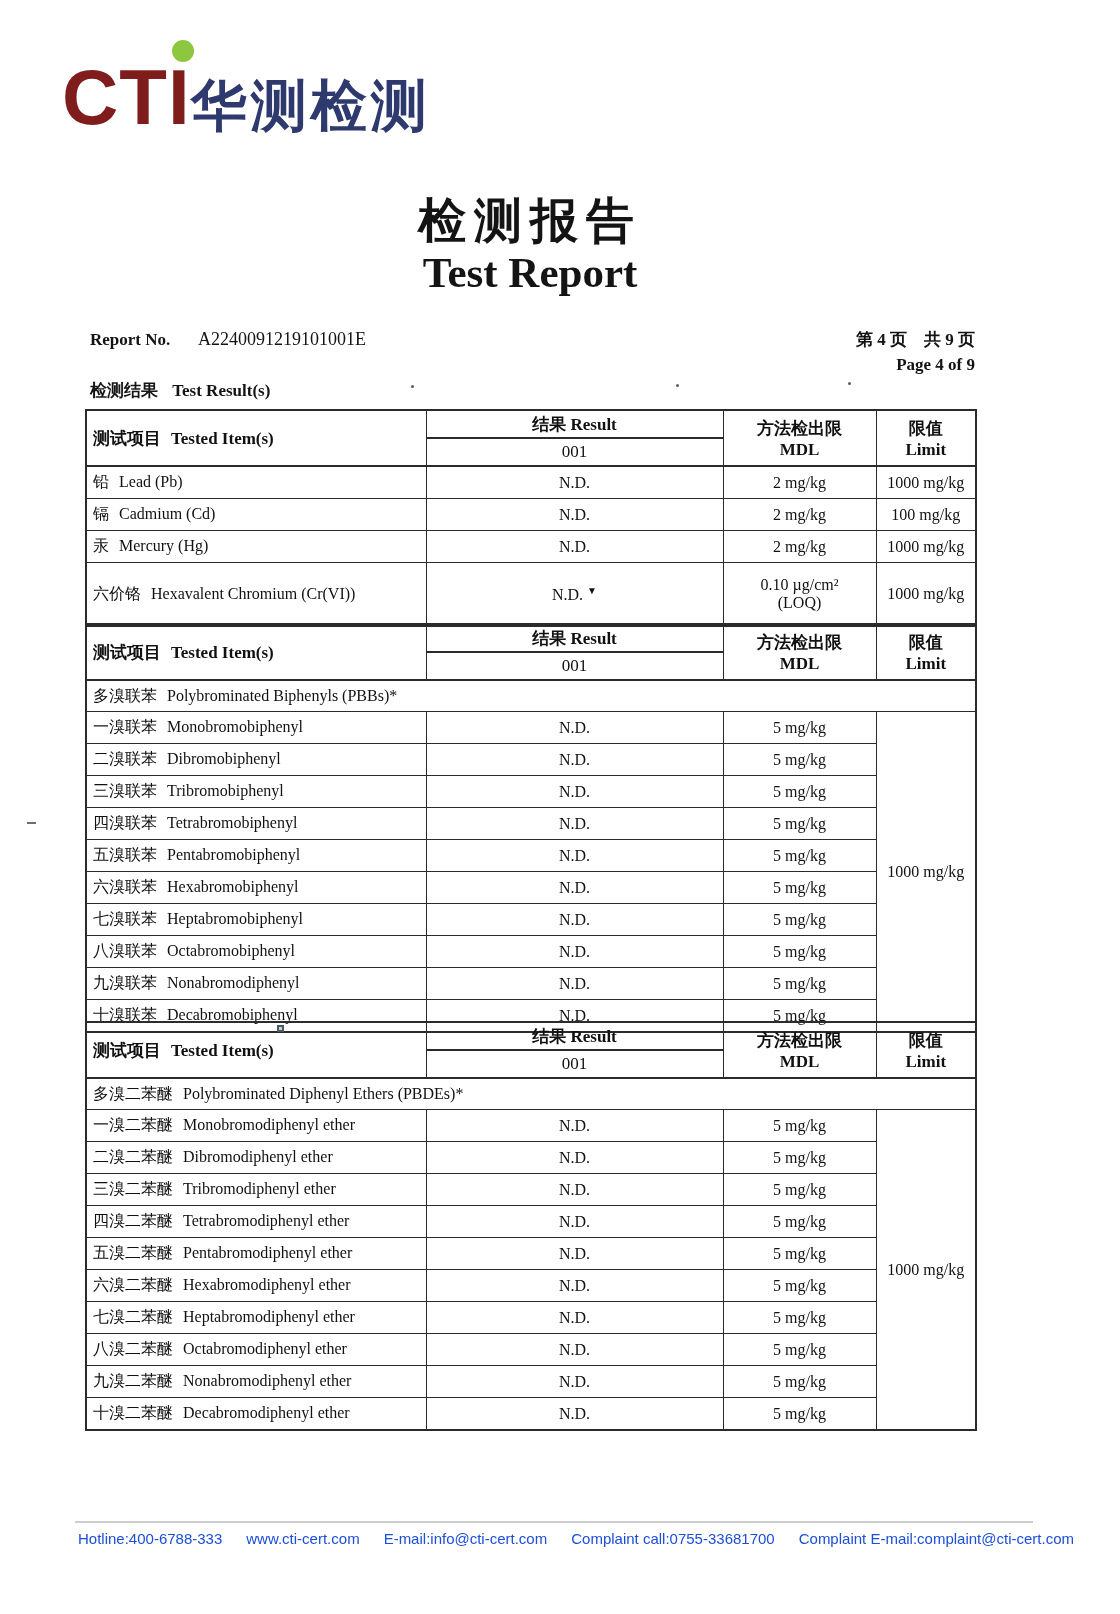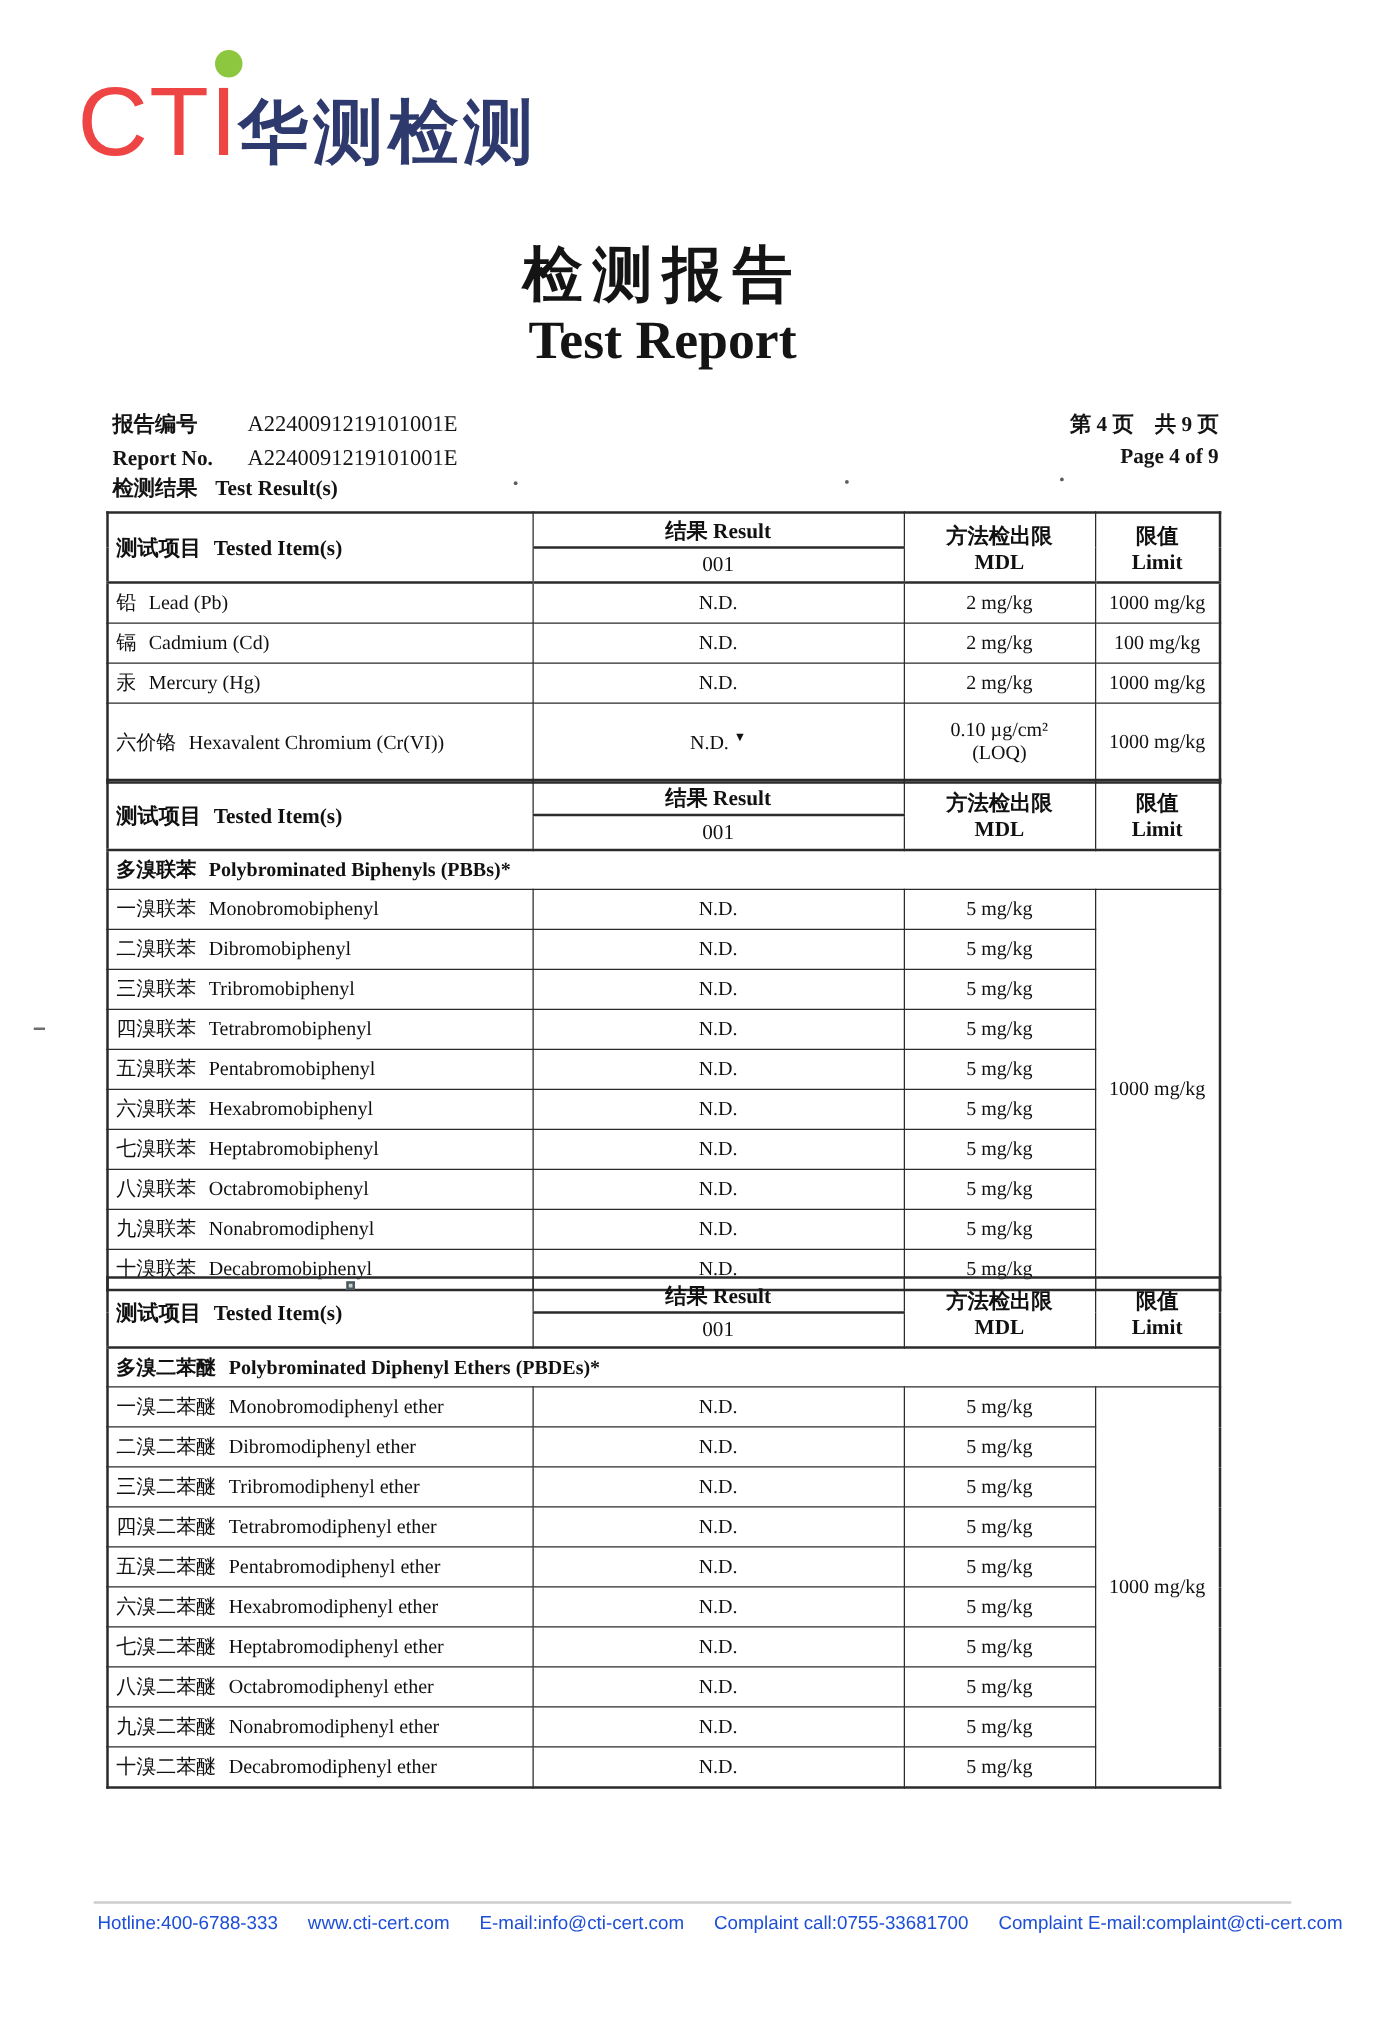--- a/index.html
+++ b/index.html
@@ -7,21 +7,21 @@
     width:1120px;height:1614px;background:#ffffff;position:relative;
     font-family:"Liberation Serif","DejaVu Serif",serif;color:#141414;
     overflow:hidden;
   }
   .abs{position:absolute;}
 
   
   .logo{left:62px;top:58px;display:flex;align-items:flex-end;white-space:nowrap;}
   .logo-cti{
     font-family:"Liberation Sans","DejaVu Sans",sans-serif;
-    font-weight:400;font-size:78px;line-height:1;color:#ef4444;letter-spacing:1px;
+    font-weight:700;font-size:78px;line-height:1;color:#7f1d1d;letter-spacing:1px;
   }
   .logo-i{position:relative;display:inline-block;}
   .logo-dot{
     position:absolute;left:4px;top:-18px;width:22px;height:22px;border-radius:50%;
     background:#8dc63f;
   }
   .logo-cn{
     font-weight:700;font-size:56px;line-height:1.05;color:#2e3a6d;margin-left:0;
     letter-spacing:4px;font-family:"Liberation Sans","DejaVu Sans",sans-serif;
   }
@@ -49,21 +49,21 @@
   table.rpt th{font-weight:700;font-size:17px;}
   .hrow1 th{height:26px;}
   .hrow2 th{height:26px;}
   .hrow1 .result-h{border-bottom:2px solid #2b2b2b;}
   tr.first-data td, tr.section td{border-top:2px solid #2b2b2b;}
   td.item,th.item-h{text-align:left;}
   th.item-h{position:relative;}
   td.c,th.c{text-align:center;}
   td{height:31px;}
   tr.tall td{height:62px;}
-  tr.section td{height:30px;font-weight:700;text-align:left;}
+  tr.section td{height:30px;font-weight:400;text-align:left;}
   .en{margin-left:10px;}
   .mdl2{line-height:1.1;}
   sup.mark{font-size:10px;margin-left:4px;vertical-align:6px;}
   .t1{left:85px;top:409px;}
   .t2{left:85px;top:623px;}
   .t3{left:85px;top:1021px;}
 
   
   .sq{
     position:absolute;left:190px;top:2px;width:7px;height:7px;
@@ -89,21 +89,20 @@
   <span class="logo-cti"><span>CT</span><span class="logo-i"><span>I</span><span class="logo-dot"></span></span></span>
   <span class="logo-cn">华测检测</span>
 </div>
 
 <div class="abs title-wrap">
   <div class="title-cn">检测报告</div>
   <div class="title-en">Test Report</div>
 </div>
 
 <div class="abs meta-left">
-  <div><span class="lbl">报告编号</span><span class="val">A2240091219101001E</span></div>
   <div><span class="lbl">Report No.</span><span class="val">A2240091219101001E</span></div>
 </div>
 <div class="abs meta-right">
   <div>第 4 页　共 9 页</div>
   <div>Page 4 of 9</div>
 </div>
 
 <div class="speck" style="left:411px;top:385px;"></div>
 <div class="speck" style="left:676px;top:384px;"></div>
 <div class="speck" style="left:848px;top:382px;"></div>

